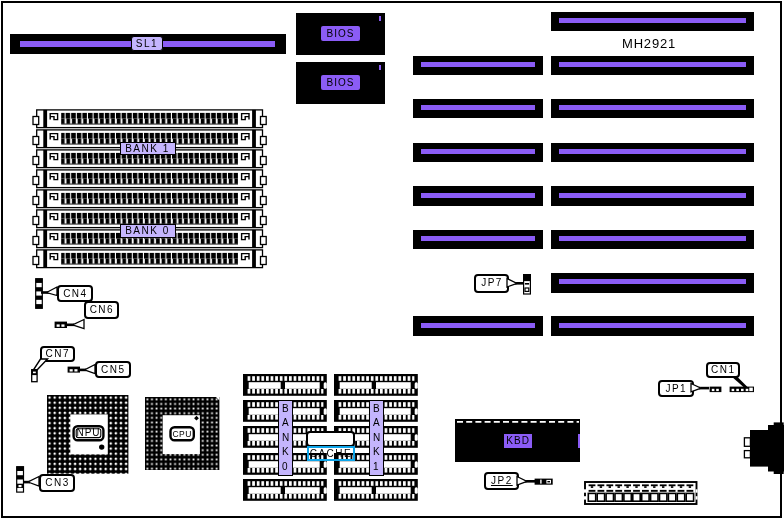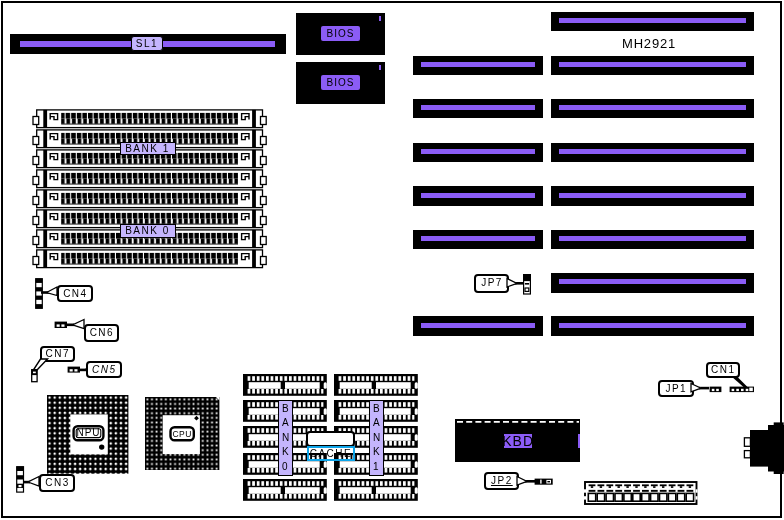--- a/index.html
+++ b/index.html
@@ -226,21 +226,21 @@
       <rect x="0.6" y="0.6" width="12.4" height="6.4" fill="#000"></rect>
       <rect x="2.6" y="3.4" width="3.1" height="2.4" fill="#fff"></rect>
       <rect x="7.4" y="3.4" width="3.1" height="2.4" fill="#fff"></rect>
     </svg>
 
 <svg class="abs" style="left:65px;top:317.5px" width="20" height="14" viewBox="0 0 20 14">
       <rect x="1" y="5.5" width="8" height="2.6" fill="#000"></rect>
       <path d="M 19 1.5 L 7.5 6.8 L 19 10.5 Z" fill="#fff" stroke="#000" stroke-width="1.3"></path>
     </svg>
 
-<div class="lbl" style="left:83.6px;top:324px;width:30.6px;height:14.2px;">CN6</div>
+<div class="lbl" style="left:83.6px;top:301px;width:30.6px;height:14.2px;">CN6</div>
 
 <div class="lbl" style="left:39.9px;top:346.1px;width:29.9px;height:12.3px;">CN7</div>
 
 <svg class="abs" style="left:31px;top:358px" width="22" height="14" viewBox="0 0 22 14">
       <path d="M 9.5 1 L 16.5 1 L 5.5 12.5 L 2 12.5 Z" fill="#fff" stroke="#000" stroke-width="1.4"></path>
     </svg>
 
 <svg class="abs" style="left:30.5px;top:369.4px" width="8" height="14" viewBox="0 0 8 14">
       <rect x="0.7" y="0.7" width="5.4" height="12" fill="#fff" stroke="#000" stroke-width="1.3"></rect>
       <rect x="0.7" y="0.7" width="5.4" height="5.4" fill="#000"></rect>
@@ -251,21 +251,21 @@
       <rect x="0.6" y="0.6" width="12.4" height="6.0" fill="#000"></rect>
       <rect x="2.6" y="3.2" width="3.1" height="2.3" fill="#fff"></rect>
       <rect x="7.4" y="3.2" width="3.1" height="2.3" fill="#fff"></rect>
     </svg>
 
 <svg class="abs" style="left:78px;top:363px" width="18" height="14" viewBox="0 0 18 14">
       <rect x="1" y="5.6" width="7" height="2.6" fill="#000"></rect>
       <path d="M 17 1.5 L 6.5 6.8 L 17 10.5 Z" fill="#fff" stroke="#000" stroke-width="1.3"></path>
     </svg>
 
-<div class="lbl" style="left:86px;top:360.7px;width:30.7px;height:13.8px;font-style:italic;">CN5</div>
+<div class="lbl" style="left:95px;top:360.7px;width:30.7px;height:13.8px;">CN5</div>
 
 <svg class="abs" style="left:47px;top:394.8px" width="82" height="79" viewBox="0 0 82 79">
       <rect x="0" y="0" width="81.4" height="78.7" fill="url(#pgaN)"></rect>
       <rect x="23.3" y="19.4" width="37.5" height="40" fill="#fff"></rect>
       <rect x="26.6" y="31.2" width="29.8" height="14" rx="4" fill="#fff" stroke="#000" stroke-width="2.4"></rect>
       <rect x="29.2" y="33.8" width="24.6" height="8.8" rx="2" fill="#fff" stroke="#000" stroke-width="1.1"></rect>
       <text x="41.5" y="41.4" font-size="10" letter-spacing="1" text-anchor="middle" font-family="Liberation Sans,sans-serif">NPU</text>
       <circle cx="54.7" cy="52.1" r="2.7" fill="#000"></circle>
     </svg>
 
@@ -390,21 +390,21 @@
 <div class="lbl" style="left:306.2px;top:430.6px;width:43.5px;height:12.8px;">
       <span style="border:2px solid #0ea5e9;padding:0 1px;line-height:1.1;margin-top:28px;">CACHE</span>
     </div>
 
 <div class="blk" style="left:454.5px;top:418.8px;width:125.9px;height:43.5px;"></div>
 <svg class="abs" style="left:454.5px;top:418.8px" width="126" height="6" viewBox="0 0 126 6">
       <line x1="2" y1="2.8" x2="124" y2="2.8" stroke="#fff" stroke-width="1.7" stroke-dasharray="6 3.2"></line>
     </svg>
 <div class="wht" style="left:577.6px;top:433.7px;width:2.9px;height:13.9px;"></div>
 
-<div class="wht" style="left:504.3px;top:434.2px;width:27.7px;height:13.4px;display:flex;align-items:center;justify-content:center;font-size:14px;letter-spacing:1px;">KBD</div>
+<div class="wht" style="left:504.3px;top:434.2px;width:27.7px;height:13.4px;display:flex;align-items:center;justify-content:center;font-size:10px;letter-spacing:1px;">KBD</div>
 
 <div class="lbl" style="left:473.7px;top:274.2px;width:30.7px;height:14.4px;">JP7</div>
 
 <svg class="abs" style="left:506px;top:277px" width="18" height="13" viewBox="0 0 18 13">
       <rect x="9" y="5" width="8" height="2.6" fill="#000"></rect>
       <path d="M 1 1.5 L 11 6.3 L 1 10 Z" fill="#fff" stroke="#000" stroke-width="1.3"></path>
     </svg>
 
 <svg class="abs" style="left:522.6px;top:274.2px" width="9" height="21" viewBox="0 0 9 21">
       <rect x="0.6" y="0.6" width="6.8" height="19.4" fill="#fff" stroke="#000" stroke-width="1.2"></rect>

